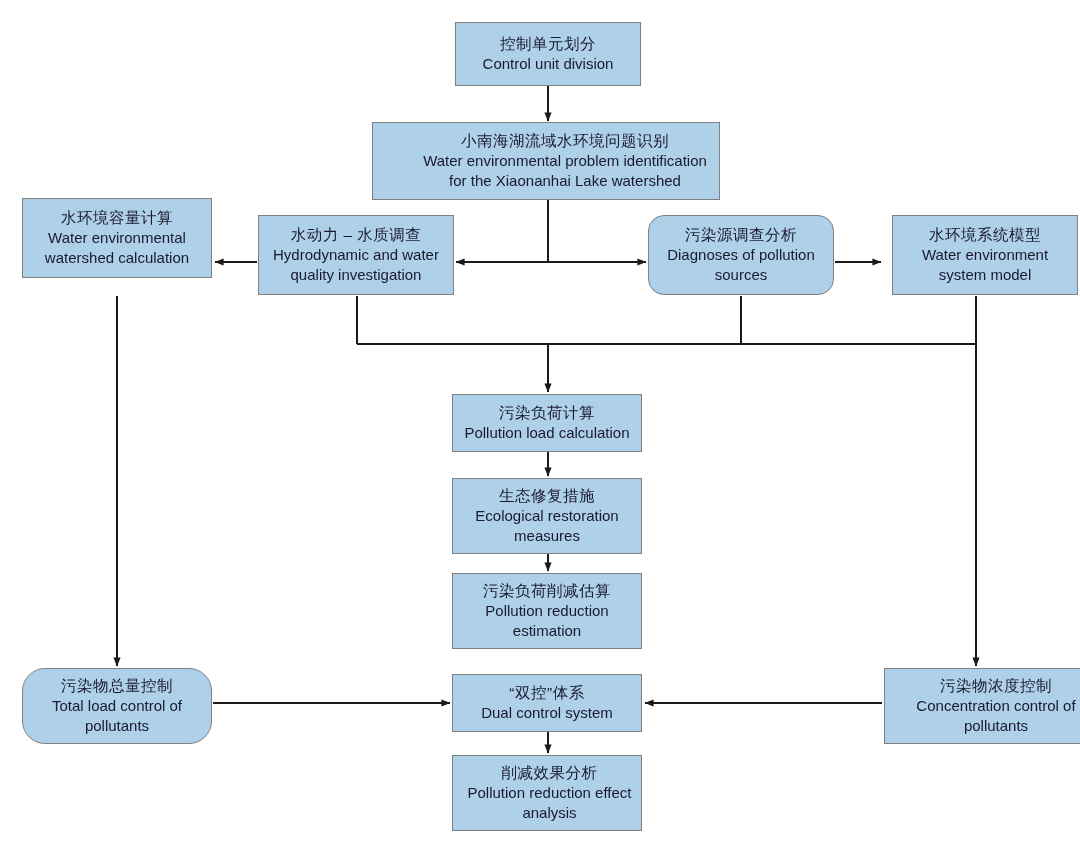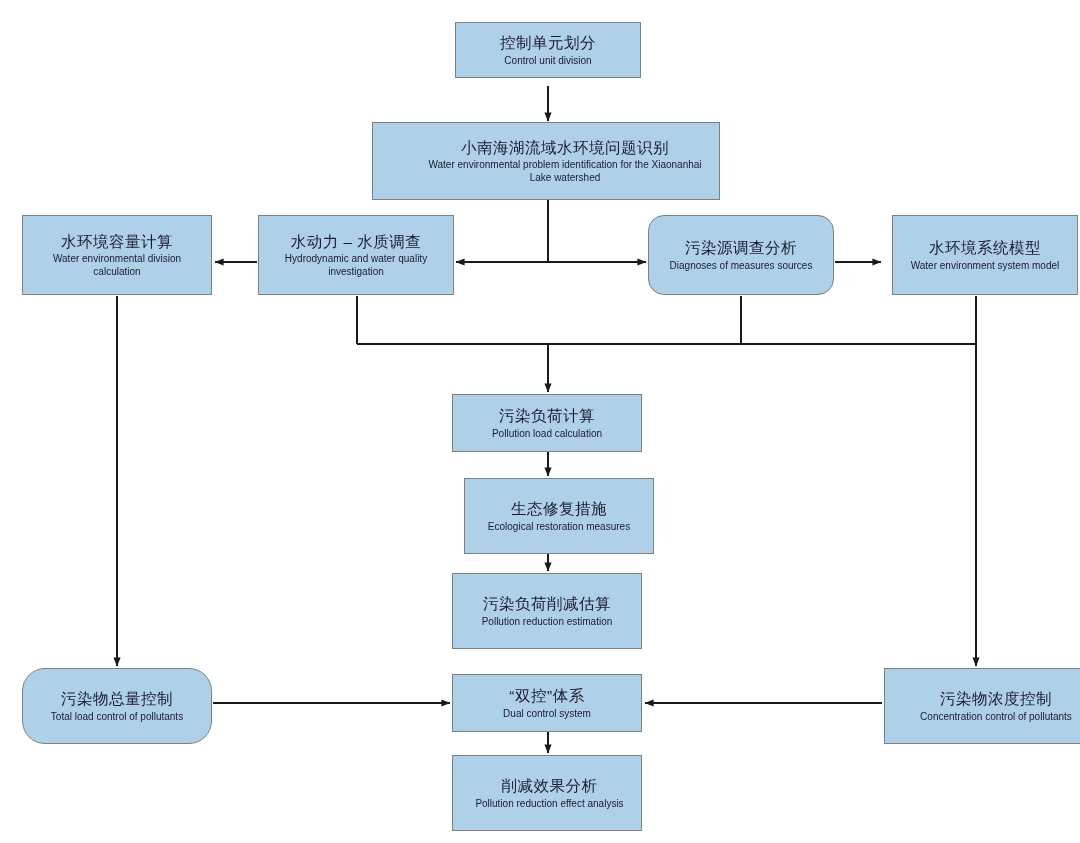--- a/index.html
+++ b/index.html
@@ -39,21 +39,21 @@
     color: #1a1a2e;
     line-height: 1.32;
     padding: 2px 6px;
   }
   .node .cn {
     font-size: 15.5px;
     letter-spacing: 0.5px;
     white-space: nowrap;
   }
   .node .en {
-    font-size: 10px;
+    font-size: 15px;
   }
 </style>
 </head>
 <body>
 
 <div id="canvas" style="background: rgb(255, 255, 255);">
 
   <svg id="edge-layer" viewBox="0 0 1080 843">
     <defs>
       <marker id="ah" markerWidth="10" markerHeight="10" refX="8.6" refY="4" orient="auto" markerUnits="userSpaceOnUse">
@@ -92,56 +92,56 @@
       <path d="M976,344 L976,666" marker-end="url(#ah)"></path>
 
       <path d="M213,703 L450,703" marker-end="url(#ah)"></path>
 
       <path d="M882,703 L645,703" marker-end="url(#ah)"></path>
 
       <path d="M548,732 L548,753" marker-end="url(#ah)"></path>
     </g>
   </svg>
 
-  <div class="node" style="left: 455px; top: 22px; width: 186px; height: 56px; background: rgb(174, 208, 233); border-color: rgb(128, 128, 128); color: rgb(26, 26, 46);">
+  <div class="node" style="left: 455px; top: 22px; width: 186px; height: 64px; background: rgb(174, 208, 233); border-color: rgb(128, 128, 128); color: rgb(26, 26, 46);">
     <div class="cn">控制单元划分</div>
     <div class="en">Control unit division</div>
   </div>
 
   <div class="node" style="left: 372px; top: 122px; width: 348px; height: 78px; background: rgb(174, 208, 233); border-color: rgb(128, 128, 128); color: rgb(26, 26, 46); padding-left: 44px;">
     <div class="cn">小南海湖流域水环境问题识别</div>
     <div class="en">Water environmental problem identification for the Xiaonanhai Lake watershed</div>
   </div>
 
-  <div class="node" style="left: 22px; top: 215px; width: 190px; height: 80px; background: rgb(174, 208, 233); border-color: rgb(128, 128, 128); color: rgb(26, 26, 46);">
+  <div class="node" style="left: 22px; top: 198px; width: 190px; height: 80px; background: rgb(174, 208, 233); border-color: rgb(128, 128, 128); color: rgb(26, 26, 46);">
     <div class="cn">水环境容量计算</div>
-    <div class="en">Water environmental division calculation</div>
+    <div class="en">Water environmental watershed calculation</div>
   </div>
 
   <div class="node" style="left: 258px; top: 215px; width: 196px; height: 80px; background: rgb(174, 208, 233); border-color: rgb(128, 128, 128); color: rgb(26, 26, 46);">
     <div class="cn">水动力 – 水质调查</div>
     <div class="en">Hydrodynamic and water quality investigation</div>
   </div>
 
   <div class="node" style="left: 648px; top: 215px; width: 186px; height: 80px; background: rgb(174, 208, 233); border-color: rgb(128, 128, 128); color: rgb(26, 26, 46); border-radius: 16px;">
     <div class="cn">污染源调查分析</div>
-    <div class="en">Diagnoses of measures sources</div>
+    <div class="en">Diagnoses of pollution sources</div>
   </div>
 
   <div class="node" style="left: 884px; top: 215px; width: 186px; height: 80px; background: rgb(174, 208, 233); border-color: rgb(128, 128, 128); color: rgb(26, 26, 46); margin-left: 8px;">
     <div class="cn">水环境系统模型</div>
     <div class="en">Water environment system model</div>
   </div>
 
   <div class="node" style="left: 452px; top: 394px; width: 190px; height: 58px; background: rgb(174, 208, 233); border-color: rgb(128, 128, 128); color: rgb(26, 26, 46);">
     <div class="cn">污染负荷计算</div>
     <div class="en">Pollution load calculation</div>
   </div>
 
-  <div class="node" style="left: 452px; top: 478px; width: 190px; height: 76px; background: rgb(174, 208, 233); border-color: rgb(128, 128, 128); color: rgb(26, 26, 46); margin-left: 12px;">
+  <div class="node" style="left: 452px; top: 478px; width: 190px; height: 76px; background: rgb(174, 208, 233); border-color: rgb(128, 128, 128); color: rgb(26, 26, 46);">
     <div class="cn">生态修复措施</div>
     <div class="en">Ecological restoration measures</div>
   </div>
 
   <div class="node" style="left: 452px; top: 573px; width: 190px; height: 76px; background: rgb(174, 208, 233); border-color: rgb(128, 128, 128); color: rgb(26, 26, 46);">
     <div class="cn">污染负荷削减估算</div>
     <div class="en">Pollution reduction estimation</div>
   </div>
 
   <div class="node" style="left: 22px; top: 668px; width: 190px; height: 76px; background: rgb(174, 208, 233); border-color: rgb(128, 128, 128); color: rgb(26, 26, 46); border-radius: 23px;">

